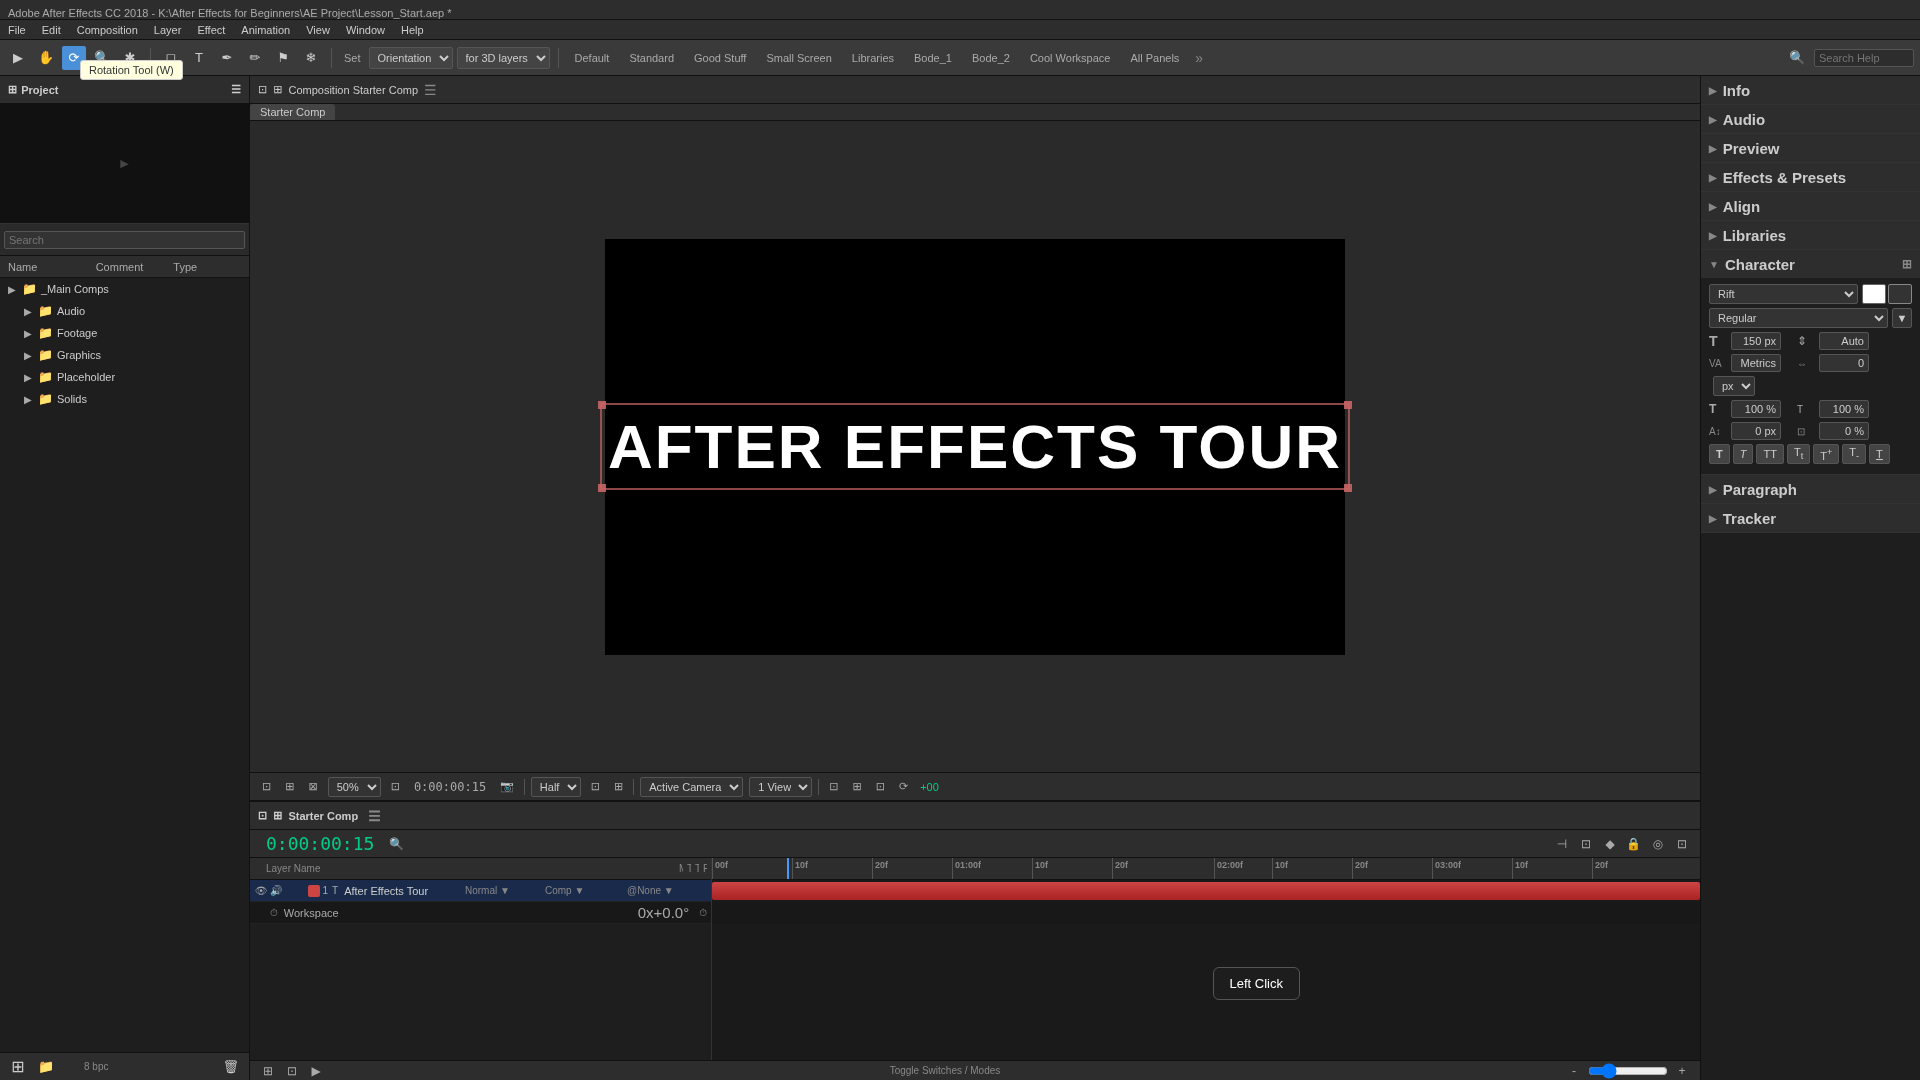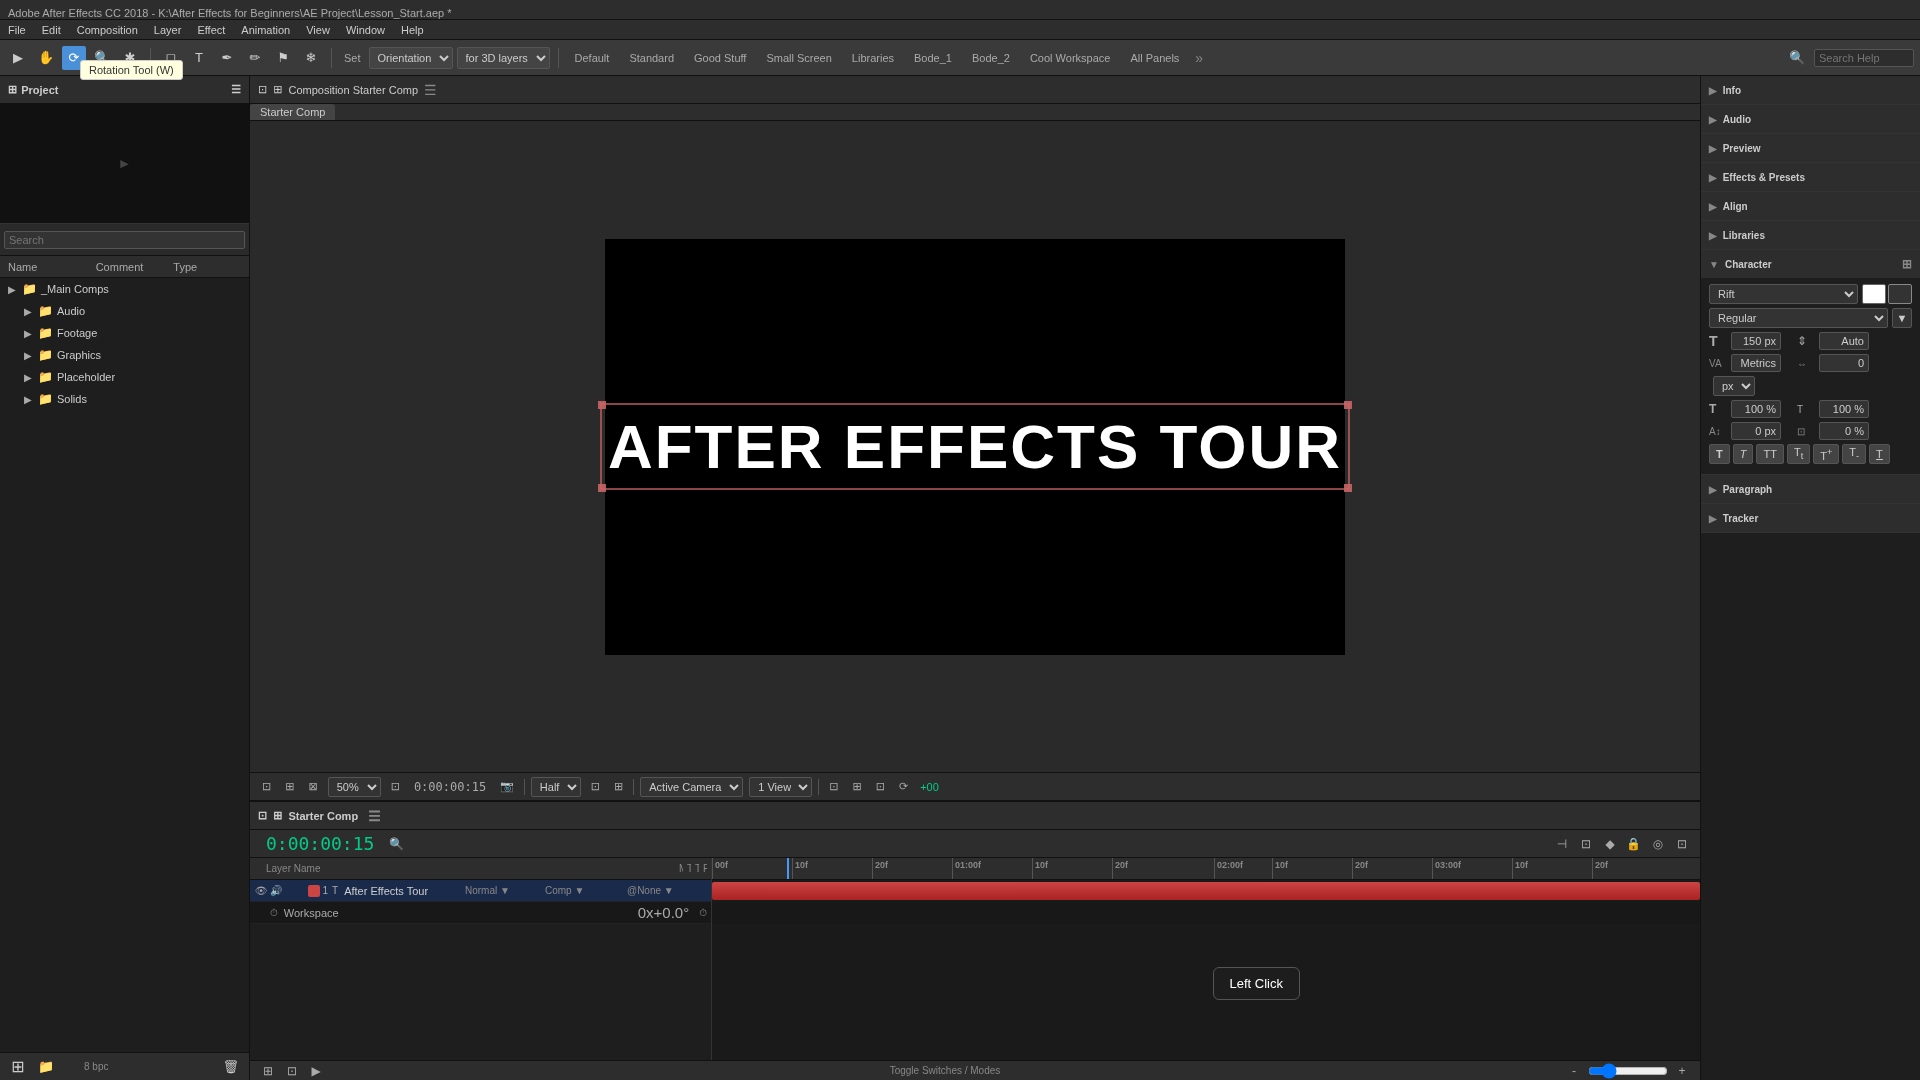--- a/index.html
+++ b/index.html
@@ -90,21 +90,21 @@
     .track-layer { height: 22px; position: absolute; left: 0; right: 0; }
     .track-bar { height: 18px; position: absolute; top: 2px; border-radius: 2px; }
     .track-bar.text-layer { background: linear-gradient(180deg, #cc4444 0%, #aa2222 100%); }
     #playhead { position: absolute; top: 0; bottom: 0; width: 2px; background: #4499ff; z-index: 10; }
     #playhead::before { content: '▼'; position: absolute; top: -14px; left: -6px; color: #4499ff; font-size: 12px; }
 
     
     #right-panel { width: 220px; background: #1e1e1e; border-left: 1px solid #111; display: flex; flex-direction: column; overflow-y: auto; flex-shrink: 0; }
     .panel-section { border-bottom: 1px solid #333; }
     .panel-title { background: #2d2d2d; height: 28px; display: flex; align-items: center; padding: 0 8px; cursor: pointer; user-select: none; }
-    .panel-title span { font-size: 10px; color: #ccc; font-weight: bold; }
+    .panel-title span { font-size: 15px; color: #ccc; font-weight: bold; }
     .panel-title .toggle-icon { margin-right: 6px; font-size: 10px; color: #888; }
     .panel-content { padding: 6px 8px; }
     .char-row { display: flex; align-items: center; gap: 4px; margin-bottom: 4px; }
     .char-dropdown { background: #333; border: 1px solid #555; color: #ccc; font-size: 11px; height: 20px; padding: 0 4px; border-radius: 2px; flex: 1; }
     .char-color-box { width: 24px; height: 20px; background: #fff; border: 1px solid #666; border-radius: 2px; cursor: pointer; }
     .char-input { background: #333; border: 1px solid #555; color: #ccc; font-size: 11px; height: 18px; width: 50px; padding: 0 4px; border-radius: 2px; text-align: right; }
     .char-style-btn { background: #444; border: 1px solid #555; color: #ccc; font-size: 11px; height: 20px; padding: 0 6px; border-radius: 2px; cursor: pointer; }
 
     
     #tooltip { position: fixed; background: #ffffe0; color: #333; padding: 3px 8px; font-size: 11px; border-radius: 3px; border: 1px solid #ccc; z-index: 100; top: 60px; left: 80px; white-space: nowrap; }

